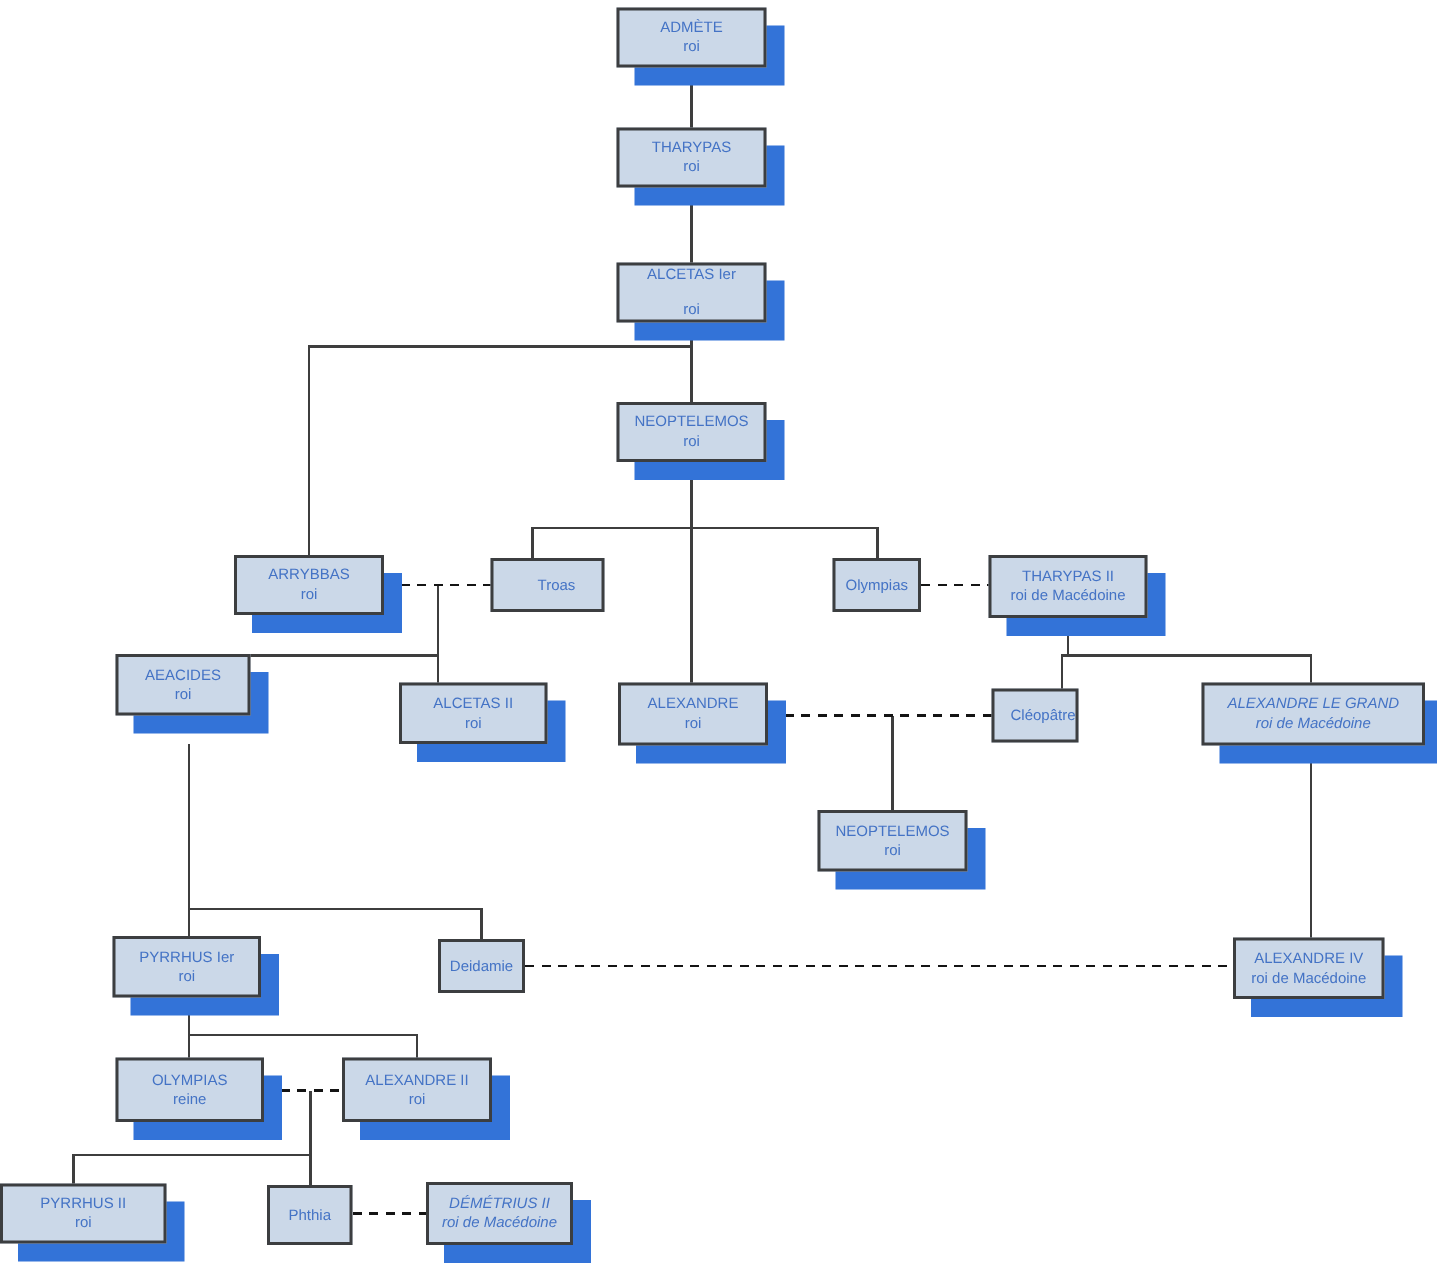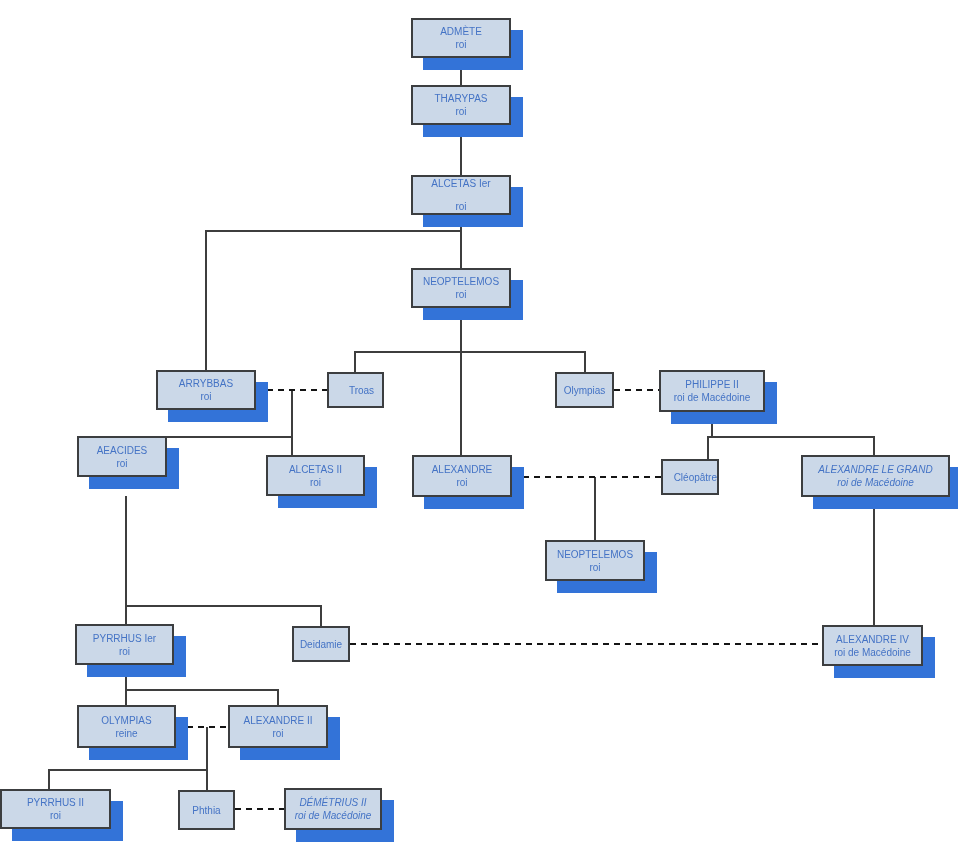--- a/index.html
+++ b/index.html
@@ -77,48 +77,48 @@
       <polyline points="207,727 207,790"></polyline>
       <polyline points="207,770 49,770 49,789"></polyline>
       <polyline points="256,390 327,390" class="dashed"></polyline>
       <polyline points="614,390 659,390" class="dashed"></polyline>
       <polyline points="512,477 679,477" class="dashed"></polyline>
       <polyline points="350,644 822,644" class="dashed"></polyline>
       <polyline points="176,727 228,727" class="dashed"></polyline>
       <polyline points="235,809 284,809" class="dashed"></polyline>
     </svg>
   <div id="nodes-layer">
-      <div class="node shadow" style="left: 411px; top: 5px; width: 100px; height: 40px; margin-top: 13px;">
+      <div class="node shadow" style="left: 411px; top: 5px; width: 100px; height: 40px;">
         <span class="person-name">ADMÈTE</span>
         <span class="person-title">roi</span>
       </div>
       <div class="node shadow" style="left: 411px; top: 85px; width: 100px; height: 40px;">
         <span class="person-name">THARYPAS</span>
         <span class="person-title">roi</span>
       </div>
       <div class="node shadow" style="left: 411px; top: 175px; width: 100px; height: 40px; justify-content: space-between;">
         <span class="person-name">ALCETAS Ier</span>
         <span class="person-title">roi</span>
       </div>
       <div class="node shadow" style="left: 411px; top: 268px; width: 100px; height: 40px;">
         <span class="person-name">NEOPTELEMOS</span>
         <span class="person-title">roi</span>
       </div>
       <div class="node shadow" style="left: 156px; top: 370px; width: 100px; height: 40px;">
         <span class="person-name">ARRYBBAS</span>
         <span class="person-title">roi</span>
       </div>
-      <div class="node" style="left: 327px; top: 372px; width: 57px; height: 36px; padding-left: 12px;">
+      <div class="node" style="left: 327px; top: 372px; width: 76px; height: 36px; padding-left: 12px;">
         <span class="person-name">Troas</span>
       </div>
       <div class="node" style="left: 555px; top: 372px; width: 59px; height: 36px;">
         <span class="person-name">Olympias</span>
       </div>
       <div class="node shadow" style="left: 659px; top: 370px; width: 106px; height: 42px;">
-        <span class="person-name">PHILIPPE II</span>
+        <span class="person-name">THARYPAS II</span>
         <span class="person-title">roi de Macédoine</span>
       </div>
       <div class="node shadow" style="left: 77px; top: 436px; width: 90px; height: 41px;">
         <span class="person-name">AEACIDES</span>
         <span class="person-title">roi</span>
       </div>
       <div class="node shadow" style="left: 242px; top: 455px; width: 99px; height: 41px; margin-left: 24px;">
         <span class="person-name">ALCETAS II</span>
         <span class="person-title">roi</span>
       </div>

